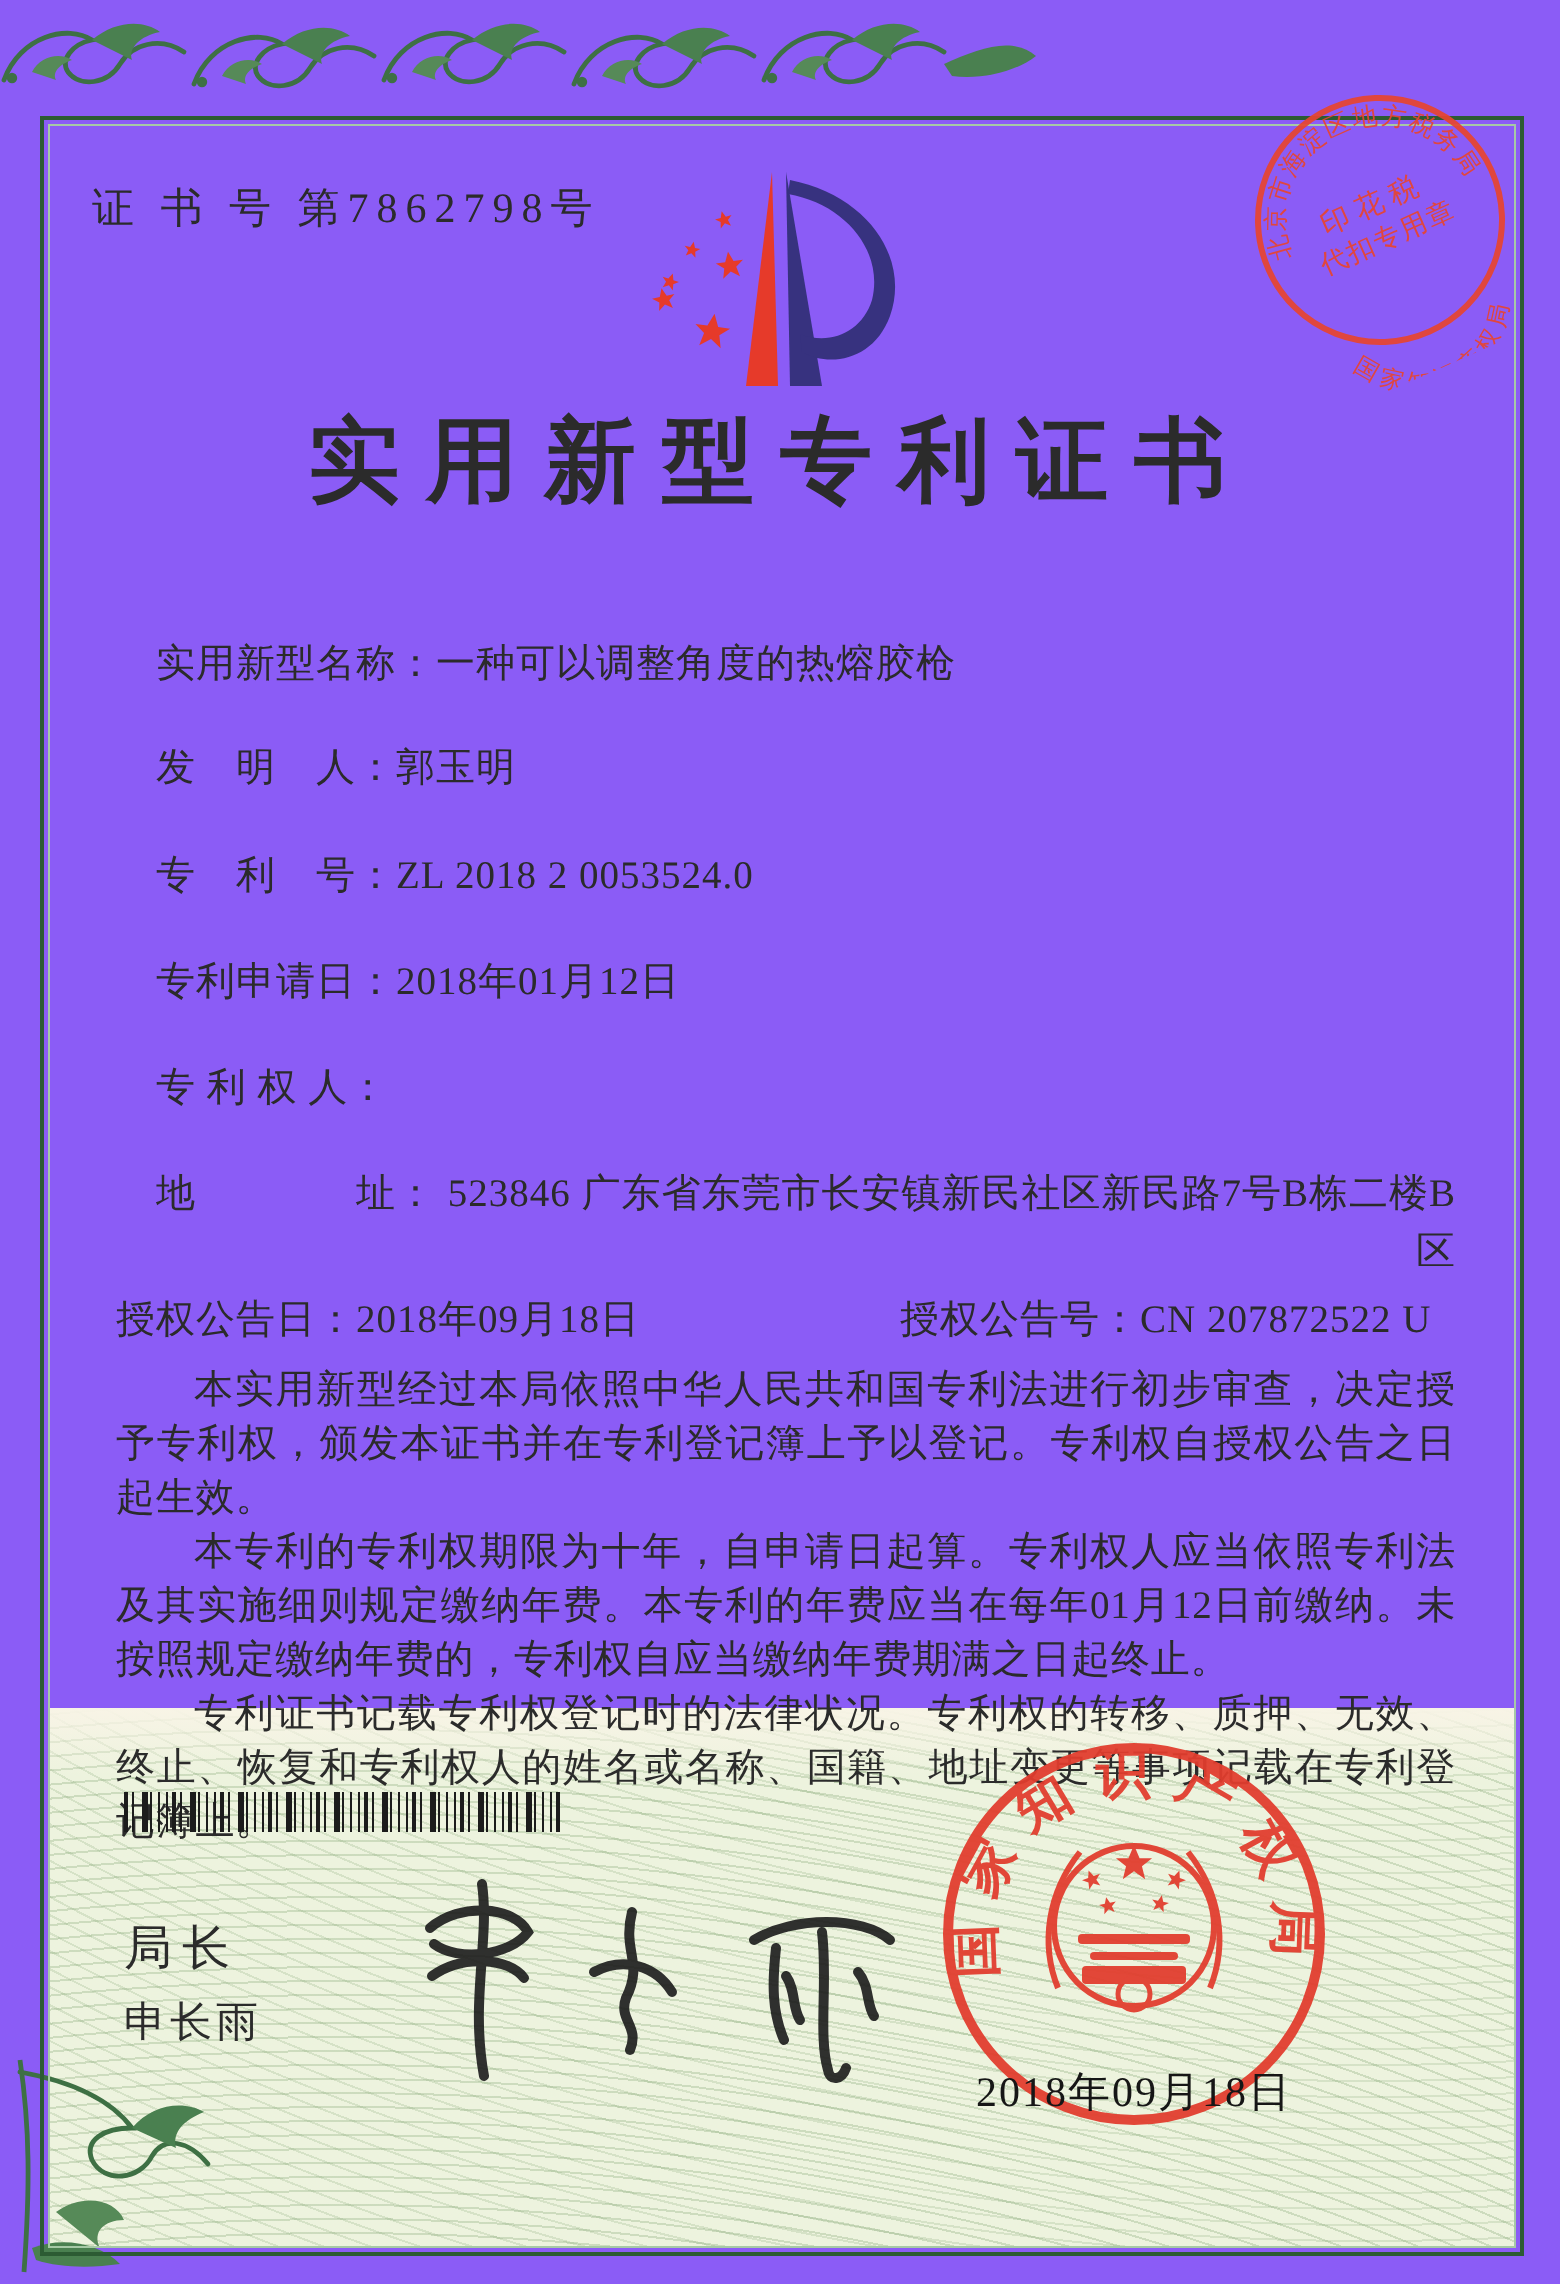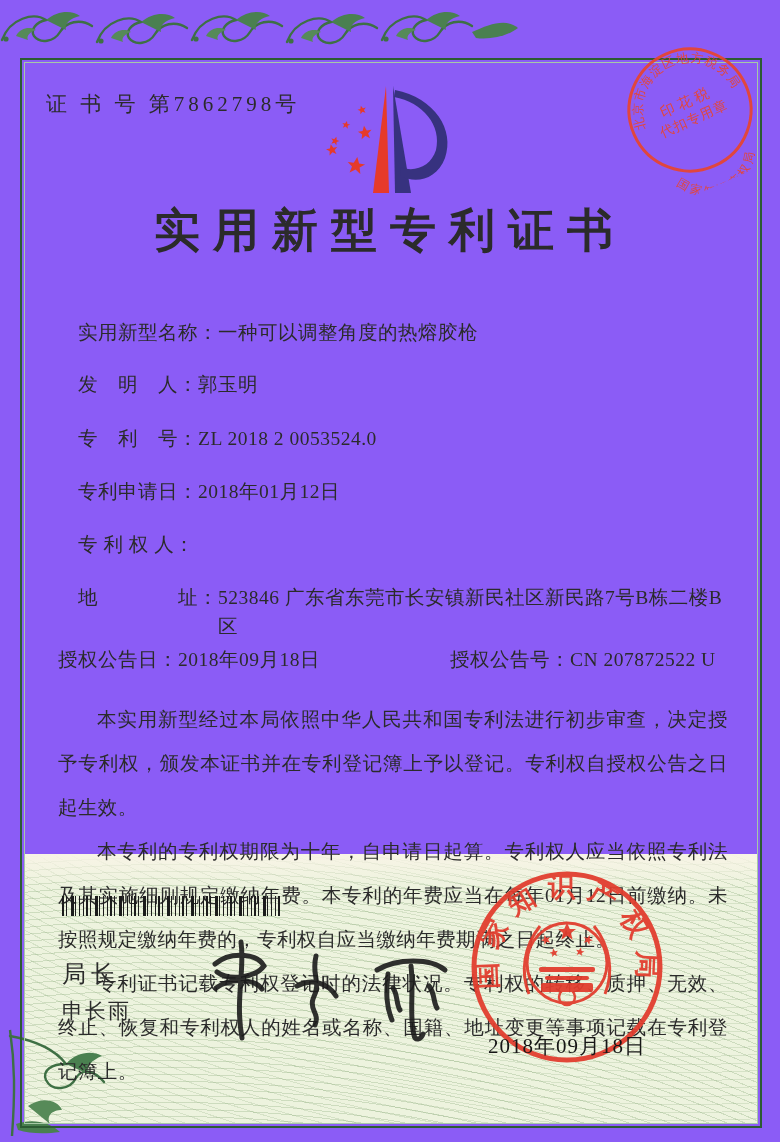--- a/index.html
+++ b/index.html
@@ -23,29 +23,29 @@
   .cert-no{position:absolute;left:46px;top:90px;font-size:21px;letter-spacing:4px;z-index:2;}
   .logo{position:absolute;left:303px;top:80px;z-index:2;}
   .tax-stamp{position:absolute;left:610px;top:30px;width:160px;height:160px;
     transform:rotate(-24deg);opacity:.92;z-index:4;}
   .tax-stamp svg text{fill:#e8452f;font-family:"Liberation Serif","DejaVu Serif",serif;}
   .title{position:absolute;left:0;right:0;top:200px;text-align:center;
     font-size:46px;font-weight:bold;letter-spacing:13px;z-index:2;}
   .field-row{position:absolute;left:58px;right:50px;display:flex;
     font-size:19.5px;letter-spacing:.5px;line-height:29px;z-index:2;margin-left:20px;}
   .field-row .lbl{flex:none;white-space:pre;}
-  .field-row .val{flex:none;}
+  .field-row .val{flex:none;text-align:right;}
   .row-name{top:318px;} .row-inventor{top:370px;} .row-patno{top:424px;}
   .row-appdate{top:477px;} .row-patentee{top:530px;flex-direction:column;} .row-addr{top:583px;}
   .row-addr .val{width:510px;}
   .grant-row{position:absolute;top:646px;left:0;right:0;font-size:19.5px;letter-spacing:.5px;z-index:2;}
   .grant-left{position:absolute;left:58px;white-space:pre;}
   .grant-right{position:absolute;left:450px;white-space:pre;}
   .body-text{position:absolute;left:58px;right:52px;top:682px;z-index:2;
-    font-size:19.5px;line-height:44px;letter-spacing:.4px;text-align:justify;margin-top:16px;}
+    font-size:19.5px;line-height:27px;letter-spacing:.4px;text-align:justify;}
   .body-text p{margin:0;text-indent:2em;}
   .barcode{position:absolute;left:62px;top:896px;width:218px;height:20px;z-index:2;
     background-image:repeating-linear-gradient(90deg,
       #1c1c1c 0 2px,transparent 2px 4px,#1c1c1c 4px 5px,transparent 5px 9px,
       #1c1c1c 9px 12px,transparent 12px 13px,#1c1c1c 13px 14px,transparent 14px 17px,
       #1c1c1c 17px 18px,transparent 18px 21px,#1c1c1c 21px 22px,transparent 22px 24px);}
   .director-title{position:absolute;left:62px;top:958px;font-size:24px;letter-spacing:5px;z-index:2;}
   .director-name{position:absolute;left:62px;top:997px;font-size:21px;letter-spacing:2px;z-index:2;}
   .signature{position:absolute;left:185px;top:928px;z-index:2;}
   .seal{position:absolute;left:466px;top:866px;width:202px;height:202px;z-index:4;opacity:.94;}

